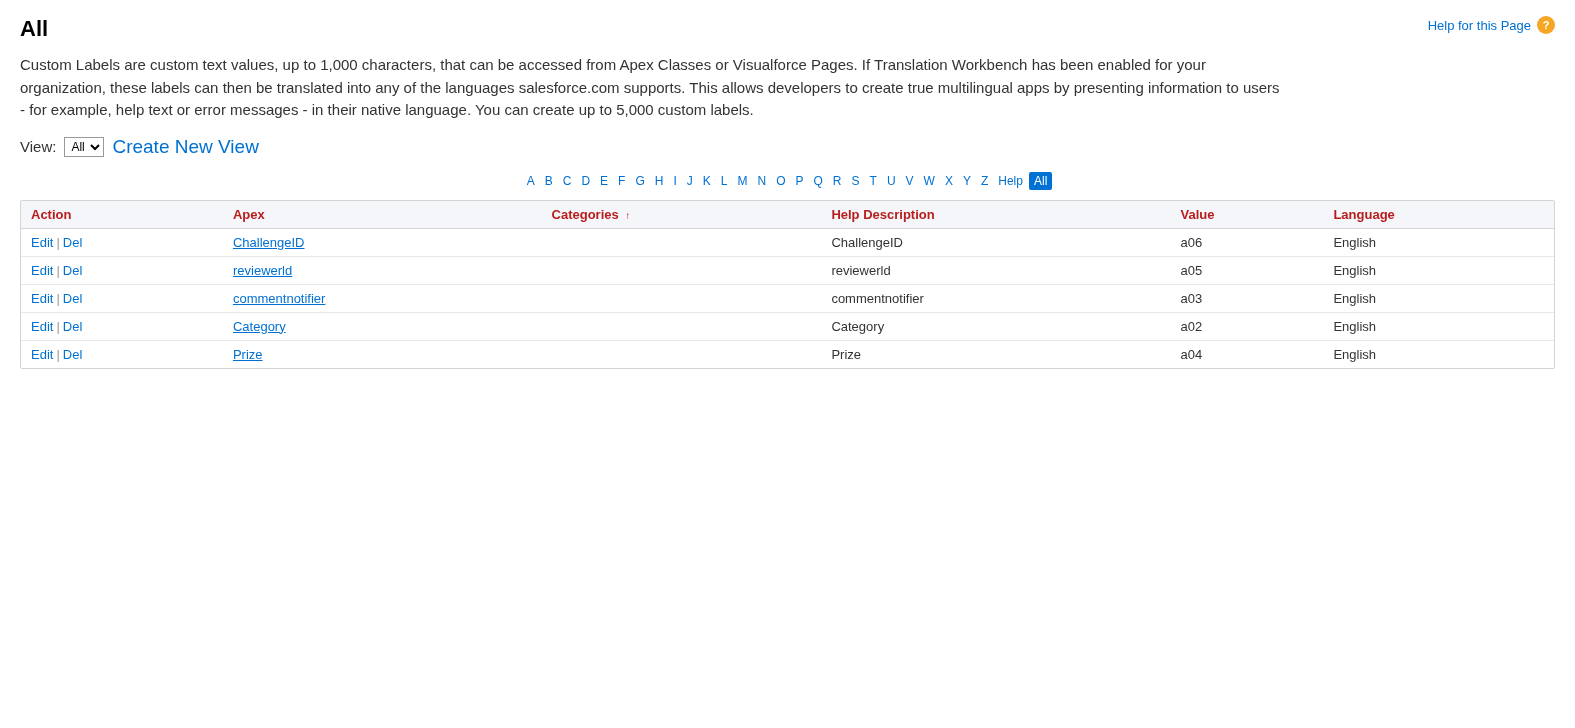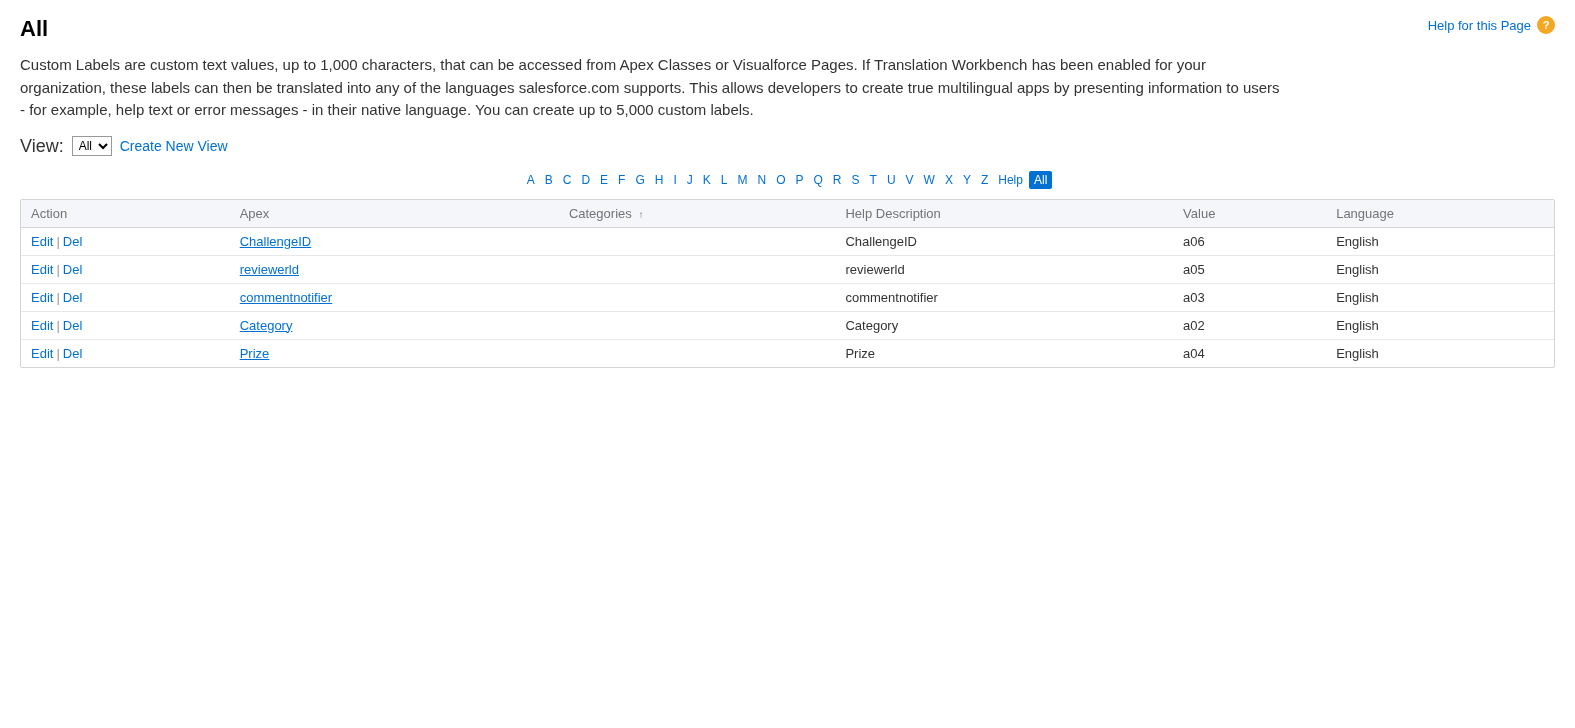--- a/index.html
+++ b/index.html
@@ -50,33 +50,33 @@
       margin-bottom: 14px;
       max-width: 1260px;
     }
     .view-bar {
       display: flex;
       align-items: center;
       gap: 8px;
       margin-bottom: 14px;
     }
     .view-label {
-      font-size: 18px;
+      font-size: 15px;
       font-weight: normal;
     }
     .view-select {
       font-size: 12px;
       padding: 1px 2px;
       border: 1px solid #999;
       background: #fff;
     }
     .create-new-view {
       color: #0070d2;
       text-decoration: none;
-      font-size: 14px;
+      font-size: 19px;
       cursor: pointer;
     }
     .alpha-nav {
       display: flex;
       justify-content: center;
       align-items: center;
       gap: 2px;
       margin-bottom: 10px;
       flex-wrap: wrap;
     }
@@ -116,23 +116,23 @@
       width: 100%;
       border-collapse: collapse;
       font-size: 13px;
     }
     thead tr {
       background: #f4f6f9;
     }
     th {
       text-align: left;
       padding: 6px 10px;
-      font-weight: normal;
+      font-weight: bold;
       border-bottom: 1px solid #d4d4d4;
-      color: #737373;
+      color: #b91c1c;
       font-size: 13px;
     }
     th .sort-arrow {
       font-size: 10px;
       margin-left: 3px;
     }
     td {
       padding: 6px 10px;
       border-bottom: 1px solid #e8e8e8;
       vertical-align: middle;

